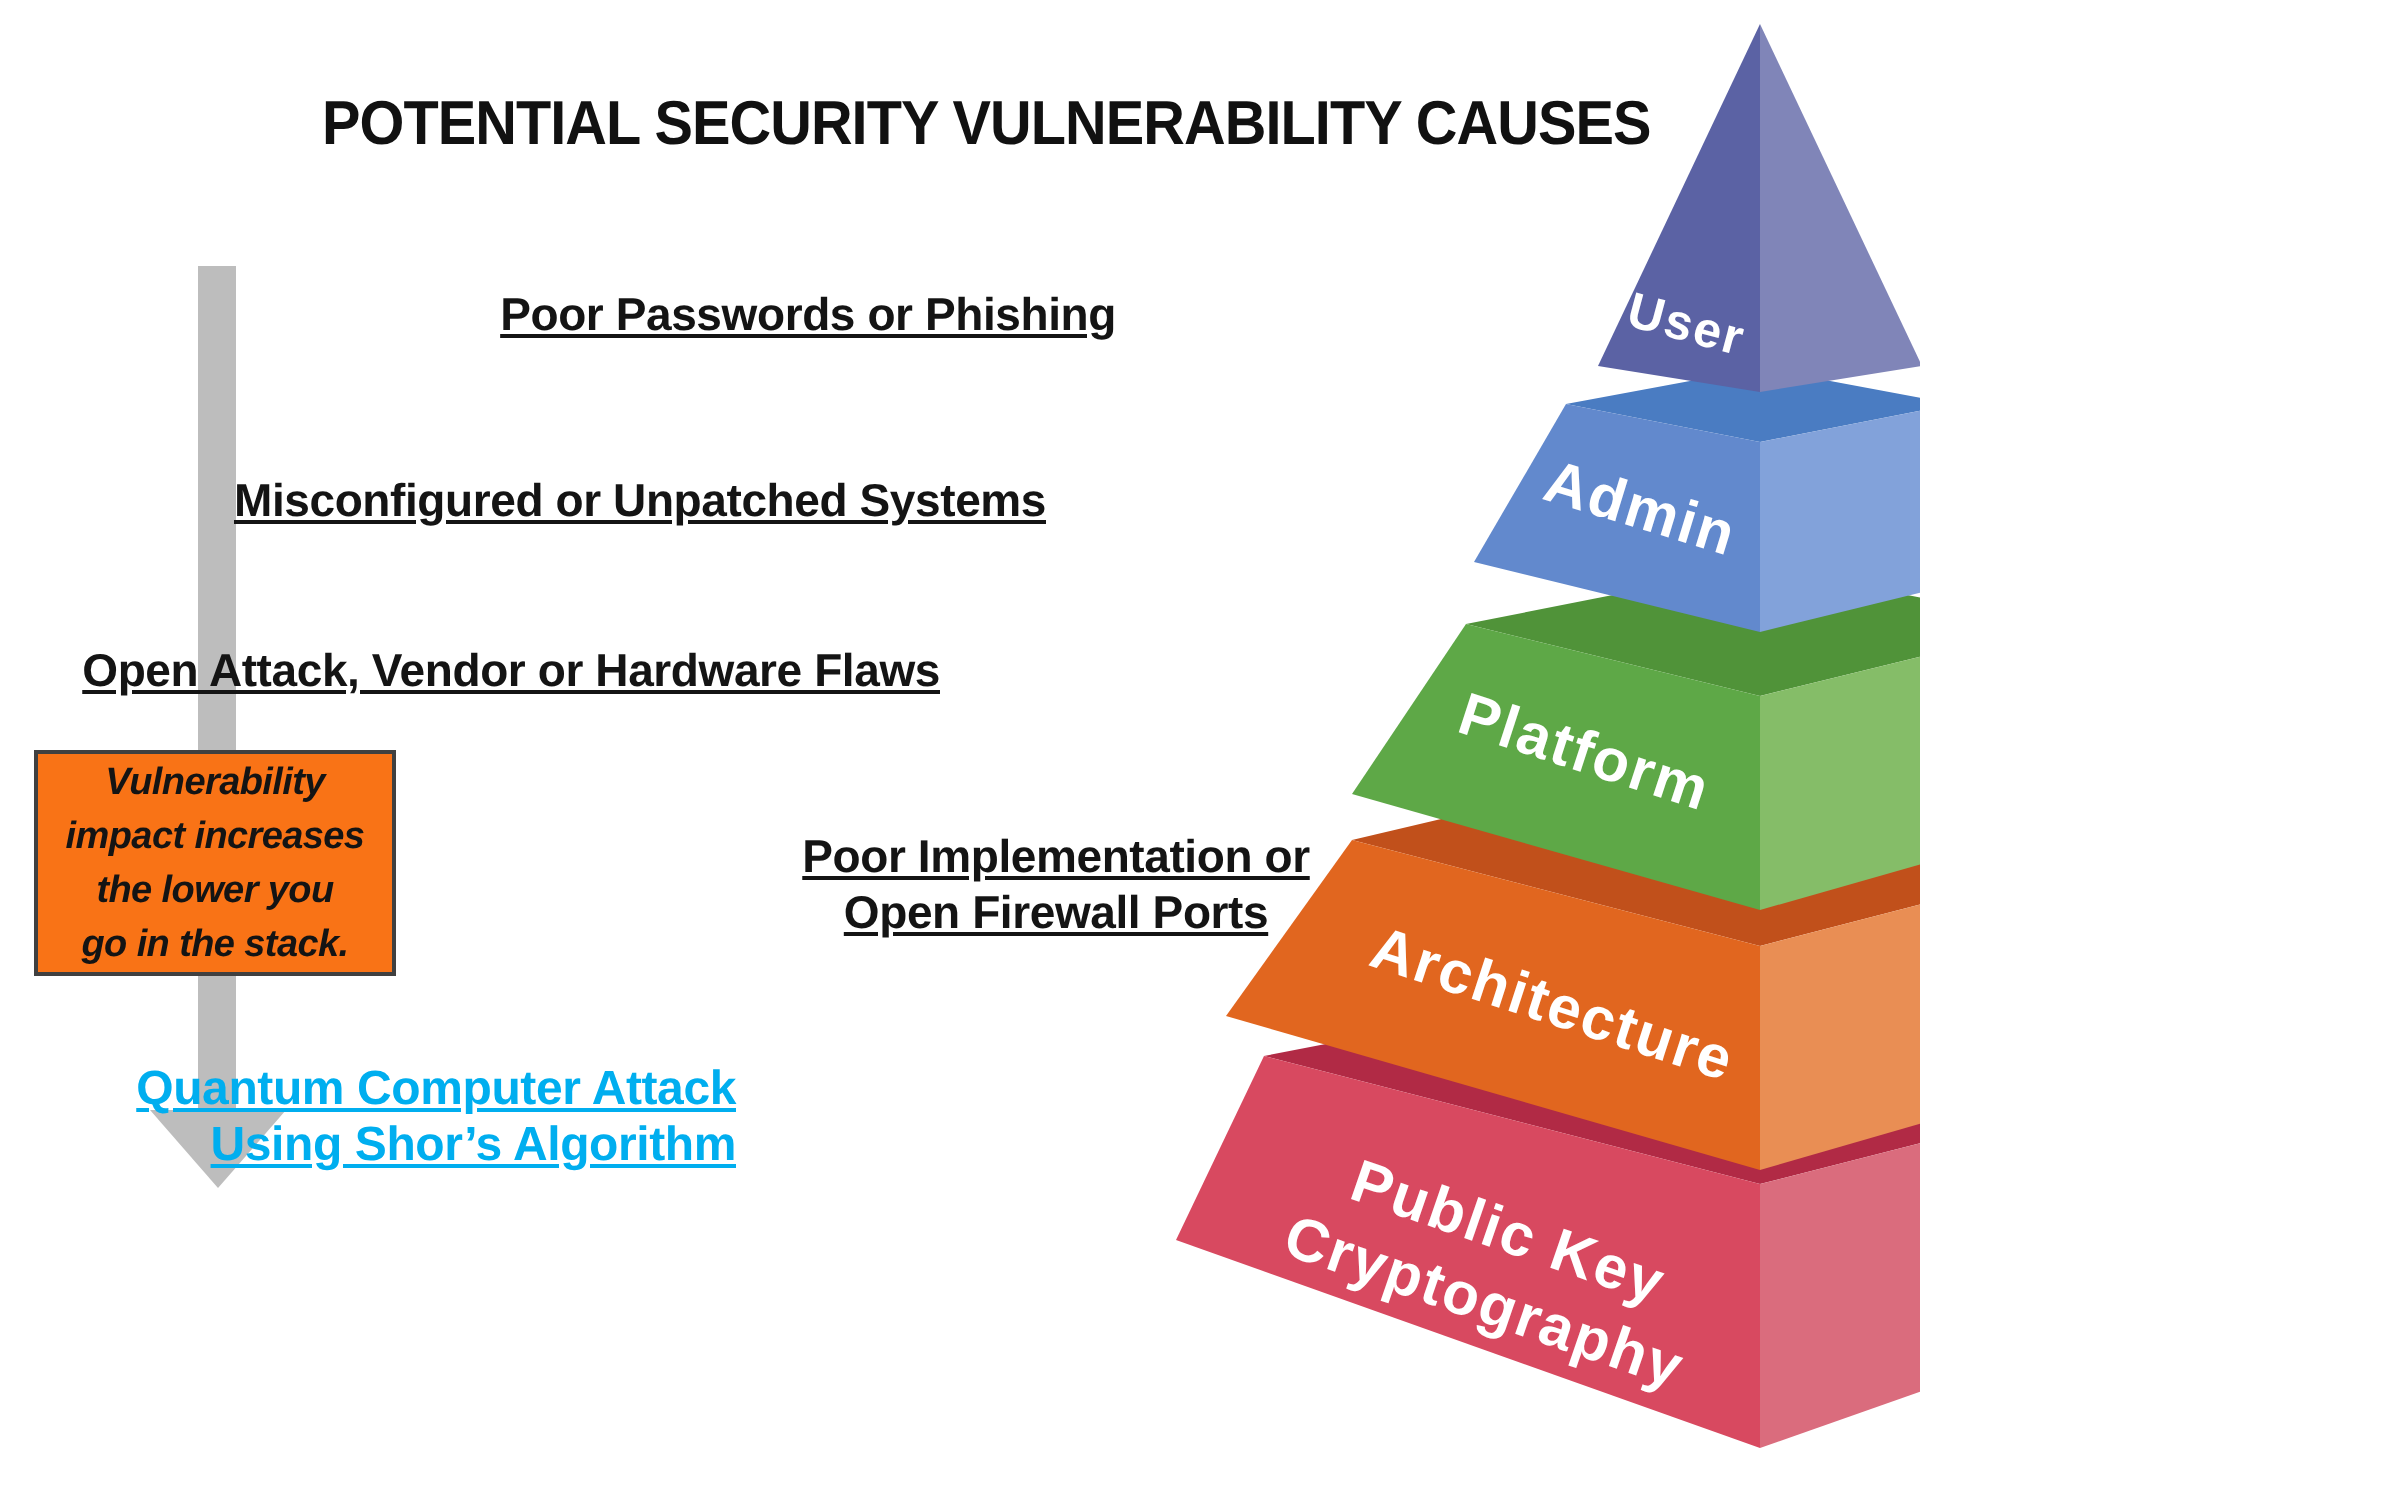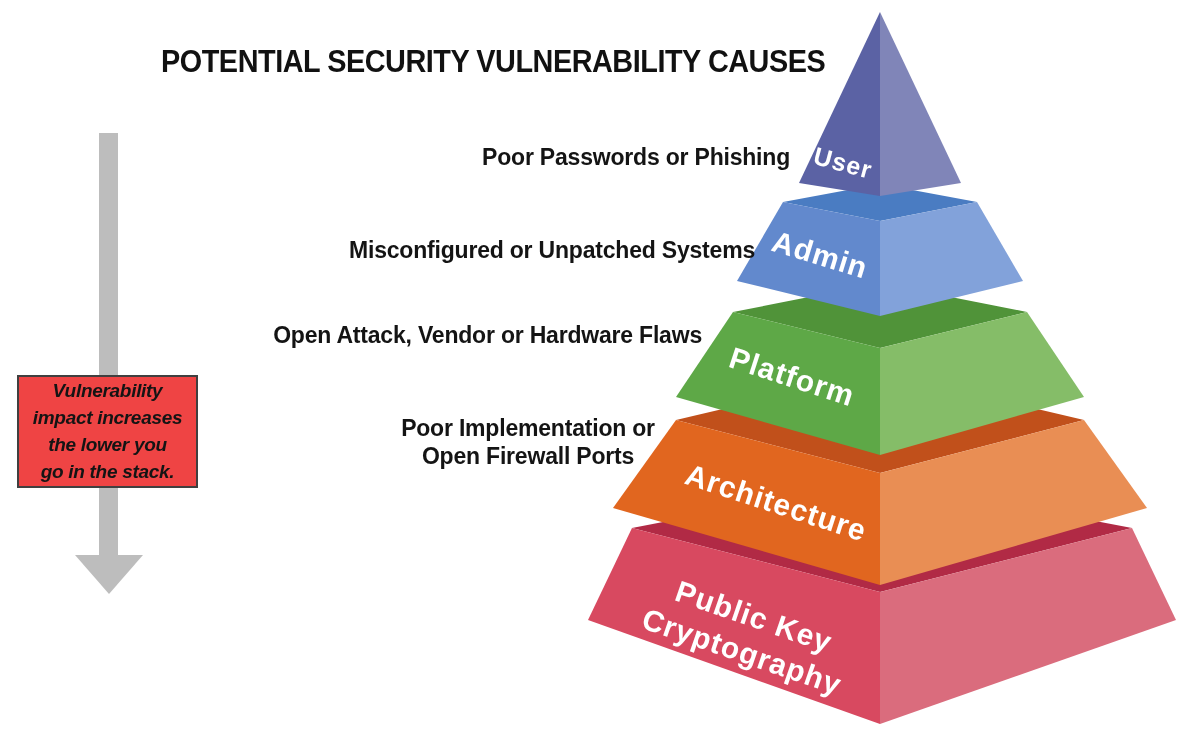--- a/index.html
+++ b/index.html
@@ -1,39 +1,39 @@
 <!DOCTYPE html>
 <html><head>
 <meta charset="utf-8">
 <style>
   html,body{margin:0;padding:0;}
   body{font-family:"Liberation Sans",sans-serif;background:#ffffff;}
-  #canvas{position:relative;width:1192px;height:746px;background:#ffffff;overflow:hidden;}
+  #canvas{position:relative;width:960px;height:746px;background:#ffffff;overflow:hidden;}
 
   .title{
     position:absolute;left:161px;top:44px;
     font-size:31px;font-weight:bold;color:#111;
     letter-spacing:-0.5px;white-space:nowrap;
     transform:scaleX(0.93);transform-origin:left center;
   }
 
   .cause{
     position:absolute;color:#141414;font-size:23px;font-weight:bold;
-    white-space:pre-line;text-align:right;line-height:28px;letter-spacing:-0.2px;
+    white-space:pre-line;text-align:right;line-height:28px;letter-spacing:-0.2px;text-decoration:underline;
   }
   .cause-1{right:402px;top:143px;}
   .cause-2{right:437px;top:236px;margin-left:40px;}
   .cause-3{right:490px;top:321px;}
   .cause-4{left:528px;top:414px;transform:translateX(-50%);text-align:center;}
   .cause-5{right:592px;top:531px;color:#00aeef;font-size:24px;}
 
   .note-box{
     position:absolute;left:17px;top:375px;width:181px;height:113px;
-    background:#ef4444;border:2px solid #404040;box-sizing:border-box;
-    display:flex;align-items:flex-start;justify-content:center;
+    background:#f97316;border:2px solid #404040;box-sizing:border-box;
+    display:flex;align-items:center;justify-content:center;
   }
   .note-text{
     font-style:italic;font-weight:bold;font-size:19px;line-height:27px;
     color:#141414;text-align:center;white-space:pre-line;letter-spacing:-0.3px;
   }
 
   .pyr-label{
     position:absolute;color:#ffffff;font-weight:bold;
     white-space:pre-line;text-align:center;letter-spacing:1px;
   }
@@ -87,20 +87,22 @@
     </g>
   </svg>
 
   <div class="title">POTENTIAL SECURITY VULNERABILITY CAUSES</div>
 
   <div class="cause cause-1">Poor Passwords or Phishing</div>
   <div class="cause cause-2">Misconfigured or Unpatched Systems</div>
   <div class="cause cause-3">Open Attack, Vendor or Hardware Flaws</div>
   <div class="cause cause-4">Poor Implementation or
 Open Firewall Ports</div>
+  <div class="cause cause-5">Quantum Computer Attack
+Using Shor’s Algorithm</div>
 
   <div class="note-box">
     <div class="note-text">Vulnerability
 impact increases
 the lower you
 go in the stack.</div>
   </div>
 
   <div class="pyr-label pyr-label-0">User</div>
   <div class="pyr-label pyr-label-1">Admin</div>

